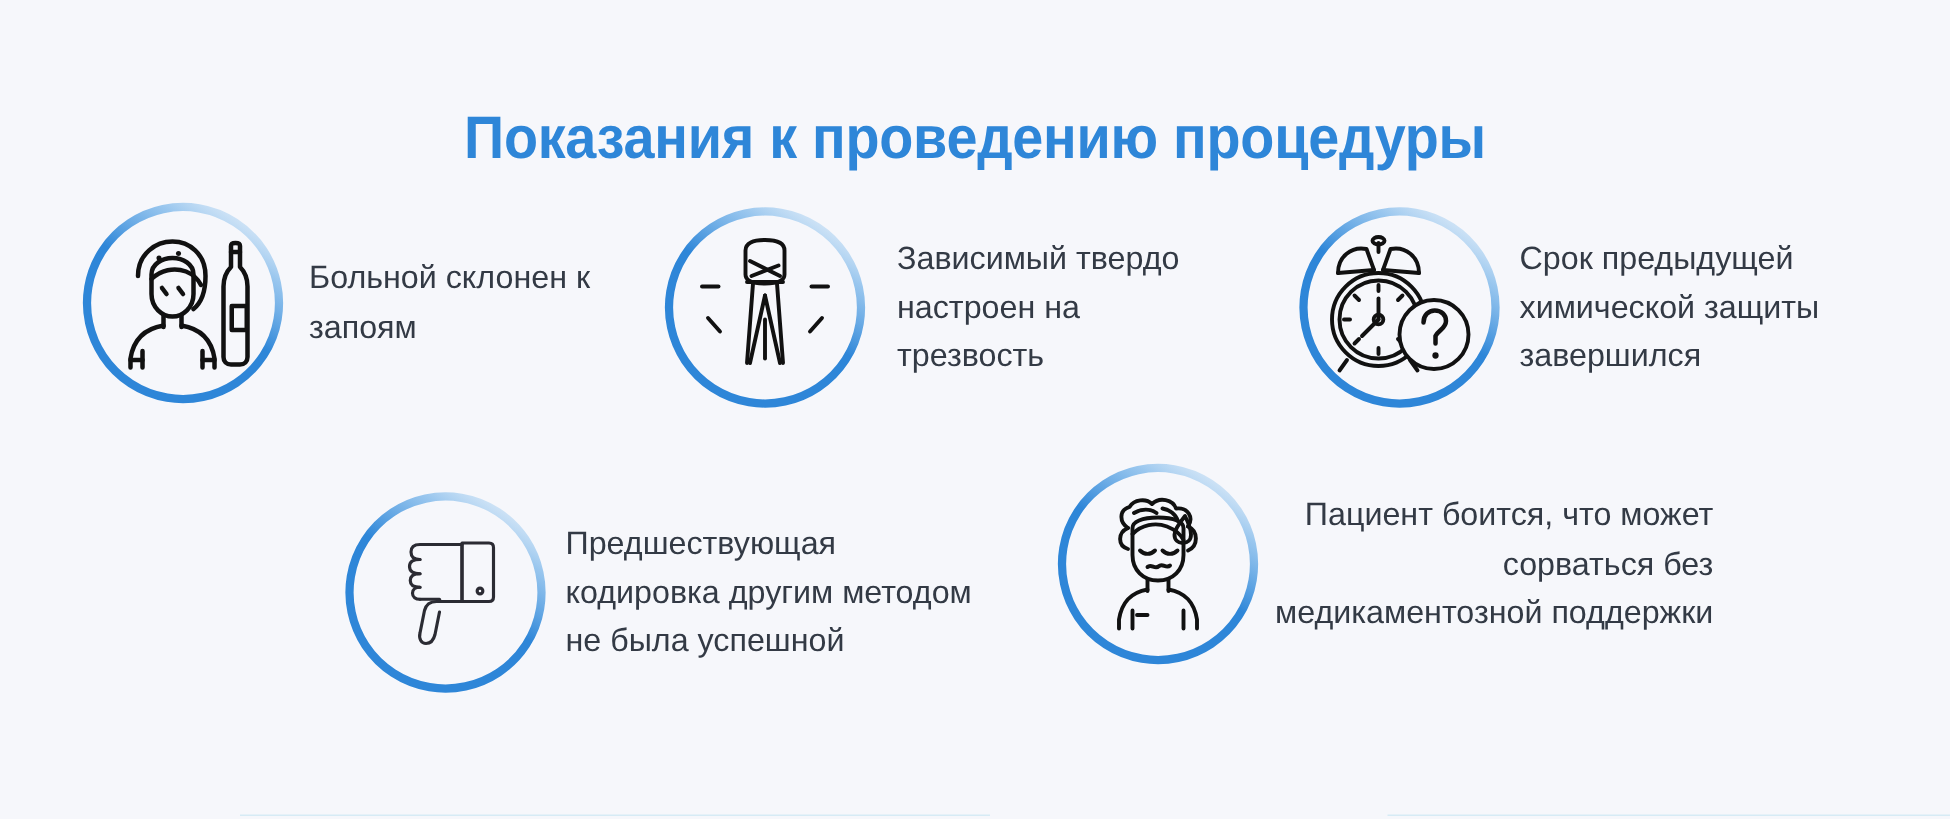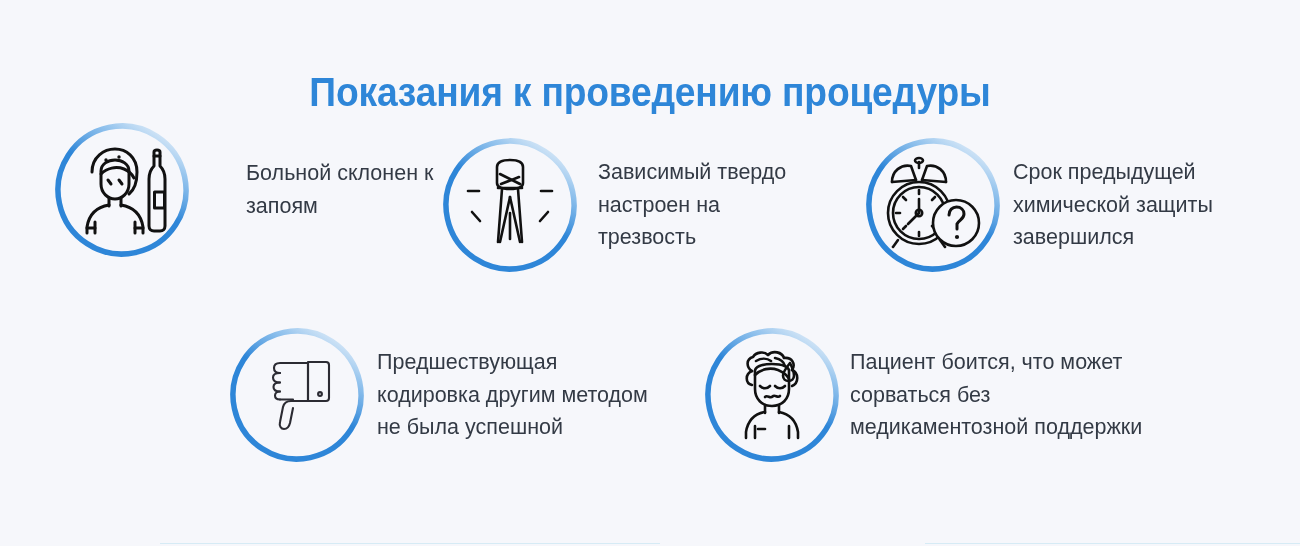--- a/index.html
+++ b/index.html
@@ -83,25 +83,25 @@
     font-size: 21.5px;
     line-height: 1.52;
     color: #333a45;
     font-family: "Liberation Sans", "DejaVu Sans", sans-serif;
     font-weight: 400;
     white-space: pre-line;
     margin-left: 8px;
   }
 
   
-  .item-1 { left: 52px;  top: 120px; width: 400px; gap: 40px; }
+  .item-1 { left: 52px;  top: 132px; width: 400px; }
   .item-2 { left: 440px; top: 135px; width: 400px; align-items: center; }
   .item-3 { left: 863px; top: 135px; width: 420px; }
   .item-4 { left: 227px; top: 325px; width: 480px; align-items: center; }
-  .item-5 { left: 702px; top: 325px; width: 560px; }
+  .item-5 { left: 702px; top: 306px; width: 560px; text-align: right; }
 
   .item-1 .item-text { margin-left: 14px; }
   .item-2 .item-text { margin-left: 18px; }
   .item-3 .item-text { margin-left: 10px; }
   .item-4 .item-text { margin-left: 10px; }
   .item-5 .item-text { margin-left: 8px;  }
 
   
   .bottom-rules {
     position: absolute;

